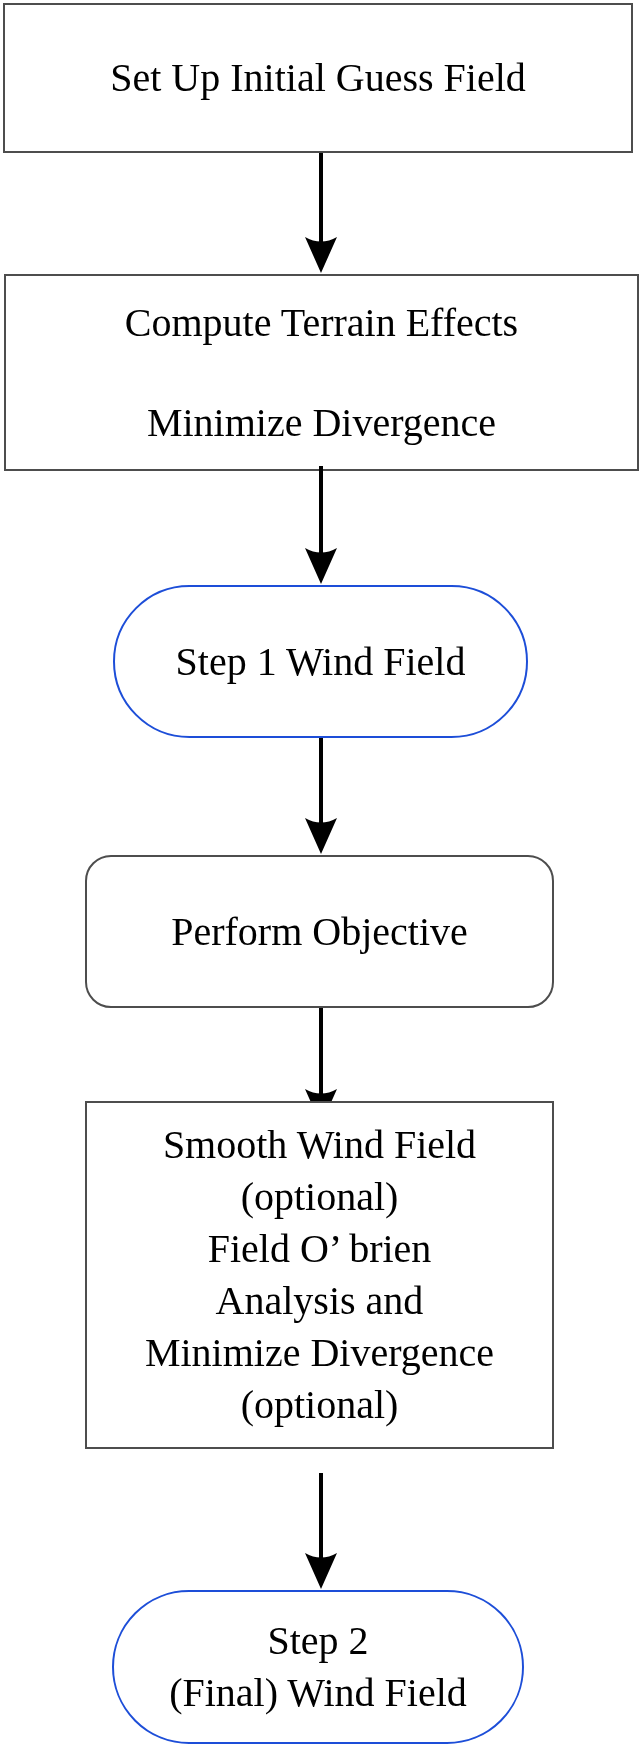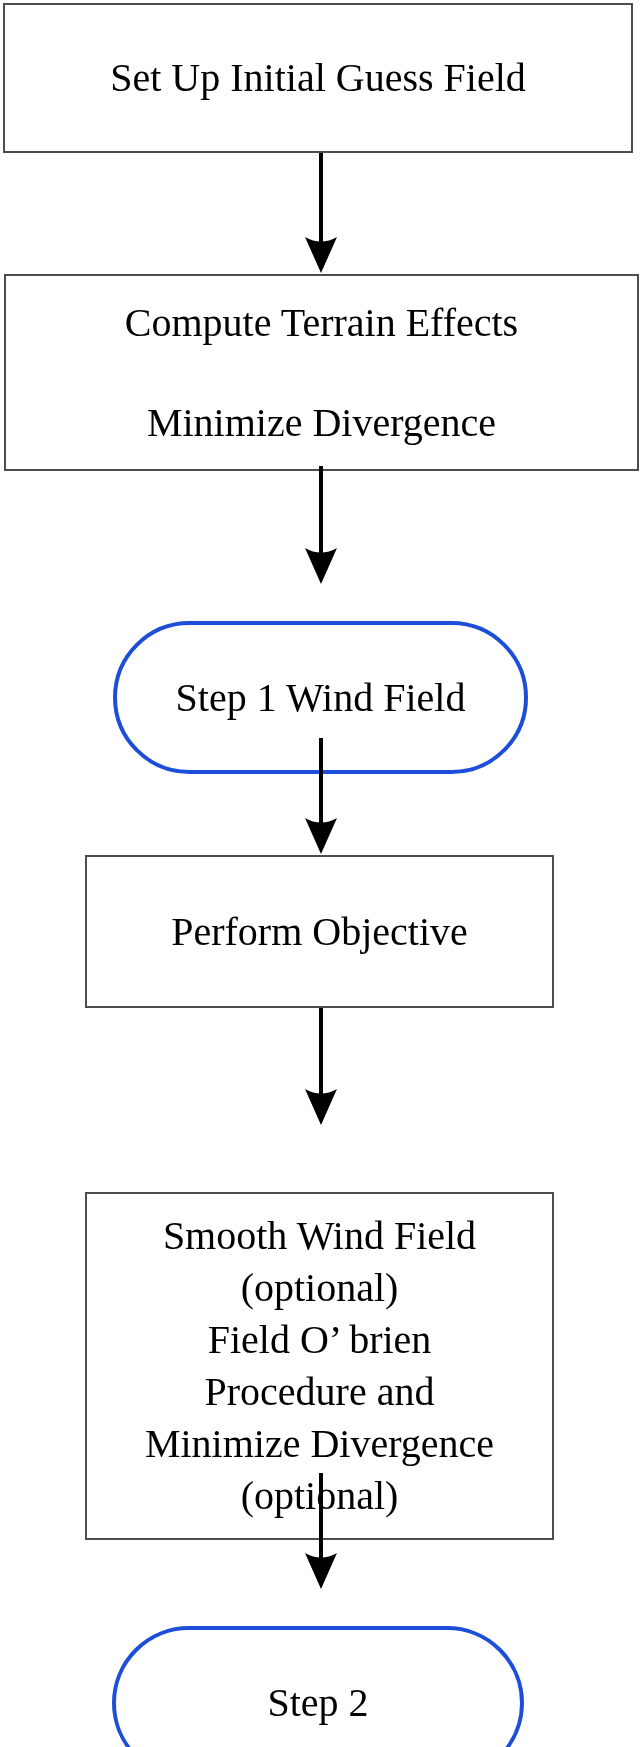--- a/index.html
+++ b/index.html
@@ -17,30 +17,30 @@
     box-sizing: border-box;
     background: #ffffff;
     display: flex;
     flex-direction: column;
     align-items: center;
     justify-content: center;
     text-align: right;
     font-size: 40px;
   }
   .rect    { border: 2px solid #4d4d4d; }
-  .stadium { border: 4px solid #1d4ed8; margin-top: 36px; }
+  .stadium { border: 2px solid #1d4ed8; }
   .line52  { line-height: 52px; white-space: nowrap; }
   .line100 { line-height: 100px; white-space: nowrap; }
 
   
   .n1 { left: 3px;   top: 3px;    width: 630px; height: 150px; }
   .n2 { left: 4px;   top: 274px;  width: 635px; height: 197px; }
   .n3 { left: 113px; top: 585px;  width: 415px; height: 153px; border-radius: 77px; }
-  .n4 { left: 85px;  top: 855px;  width: 469px; height: 153px; }
-  .n5 { left: 85px;  top: 1192px; width: 469px; height: 348px; }
+  .n4 { left: 85px;  top: 855px;  width: 469px; height: 153px; border-radius: 26px; }
+  .n5 { left: 85px;  top: 1101px; width: 469px; height: 348px; }
   .n6 { left: 112px; top: 1590px; width: 412px; height: 154px; border-radius: 77px; }
 
   .arrow {
     position: absolute;
     left: 304px;
     width: 34px;
   }
   .arrow .stem {
     position: absolute;
     left: 15px;
@@ -108,29 +108,30 @@
     <div class="stem"></div>
     <svg width="34" height="38" viewBox="0 0 34 38">
       <path d="M1,1 Q17,10 33,1 L17,37 Z" fill="#000000"></path>
     </svg>
   </div>
 
   <div class="node rect n5">
     <div class="line52">Smooth Wind Field</div>
     <div class="line52">(optional)</div>
     <div class="line52">Field O’ brien</div>
-    <div class="line52">Procedure and</div>
+    <div class="line52">Analysis and</div>
     <div class="line52">Minimize Divergence</div>
     <div class="line52">(optional)</div>
   </div>
 
   <div class="arrow a5">
     <div class="stem"></div>
     <svg width="34" height="38" viewBox="0 0 34 38">
       <path d="M1,1 Q17,10 33,1 L17,37 Z" fill="#000000"></path>
     </svg>
   </div>
 
   <div class="node stadium n6">
     <div class="line52">Step 2</div>
+    <div class="line52">(Final) Wind Field</div>
   </div>
 
 </div>
 
 </body></html>

